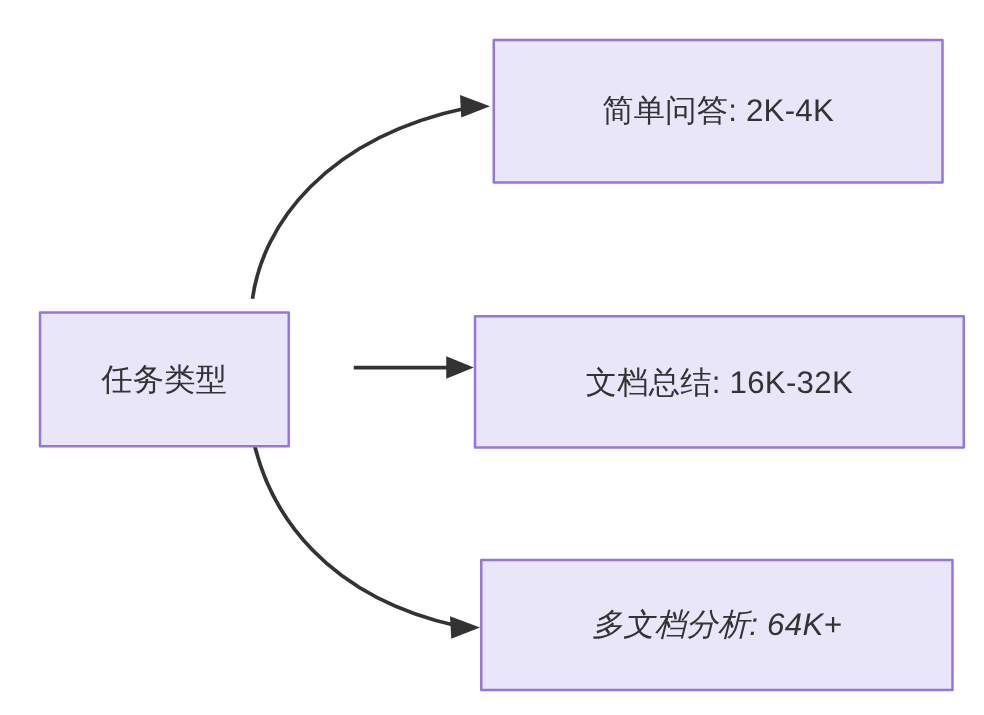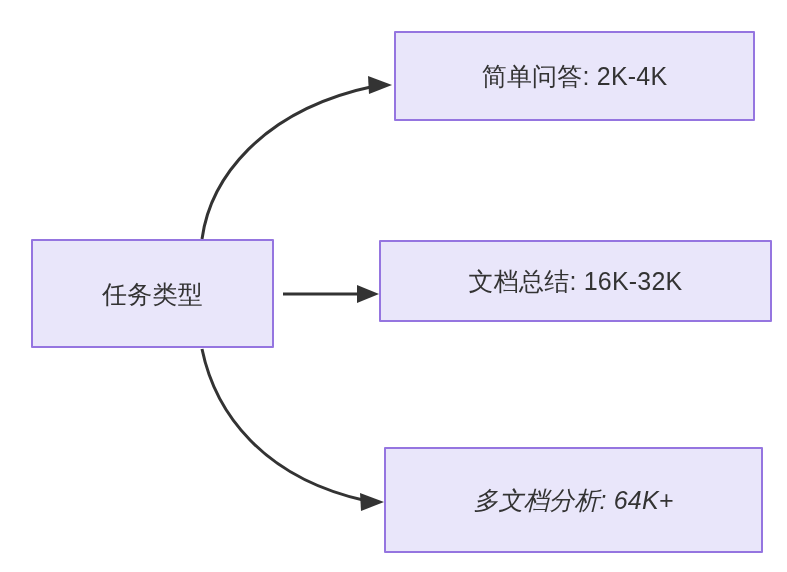--- a/index.html
+++ b/index.html
@@ -43,35 +43,35 @@
   .node-label {
     color: #333333;
     font-size: 25px;
     line-height: 1.2;
     letter-spacing: 0.2px;
     white-space: nowrap;
     text-align: center;
   }
   #node-source {
     left: 31px;
-    top: 239px;
-    width: 243px;
+    top: 249px;
+    width: 201px;
     height: 109px;
   }
   #node-target-0 {
     left: 394px;
     top: 31px;
     width: 361px;
-    height: 90px;
+    height: 116px;
   }
   #node-target-1 {
     left: 379px;
-    top: 240px;
+    top: 252px;
     width: 393px;
-    height: 82px;
+    height: 107px;
   }
   #node-target-2 {
     left: 384px;
     top: 447px;
     width: 379px;
     height: 106px;
     font-style: italic;
   }
   .edge-path {
     fill: none;

